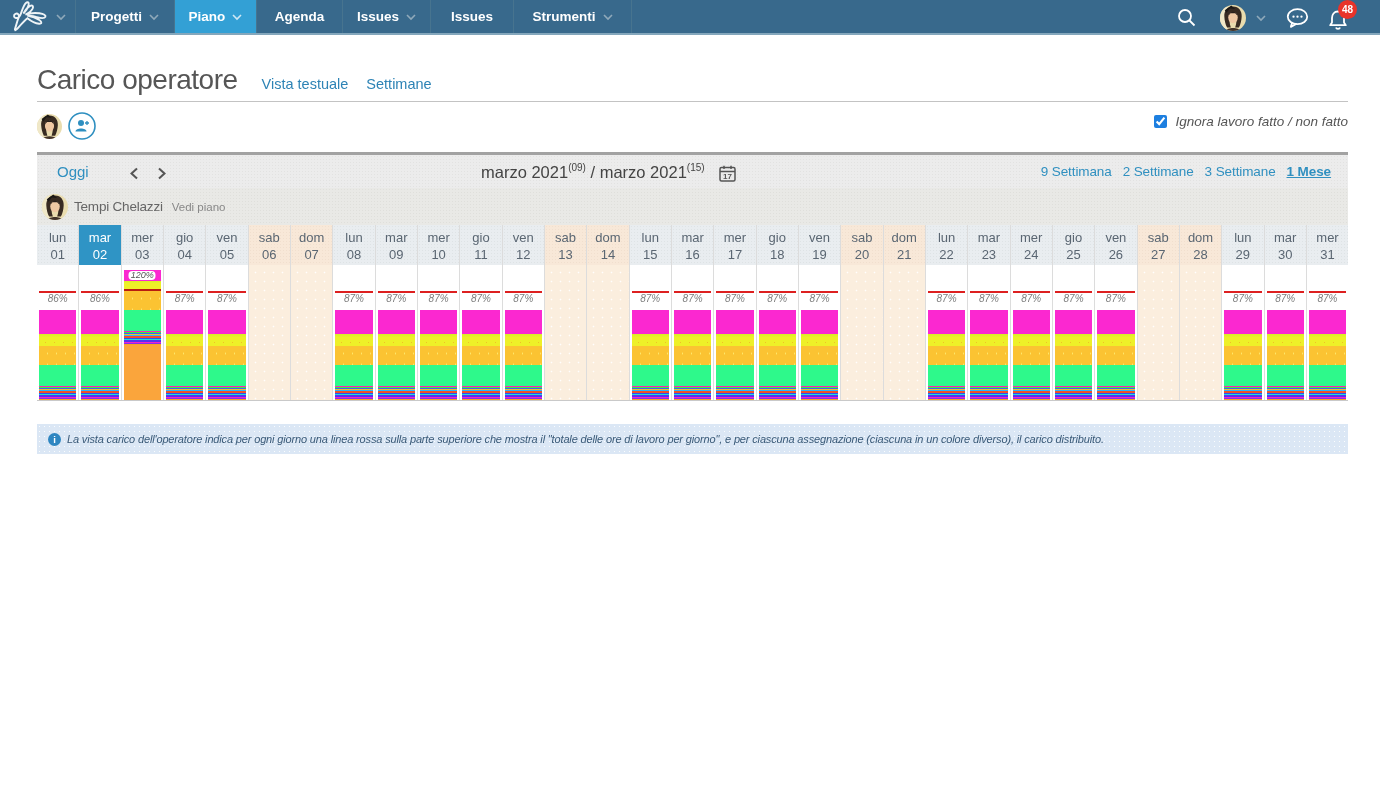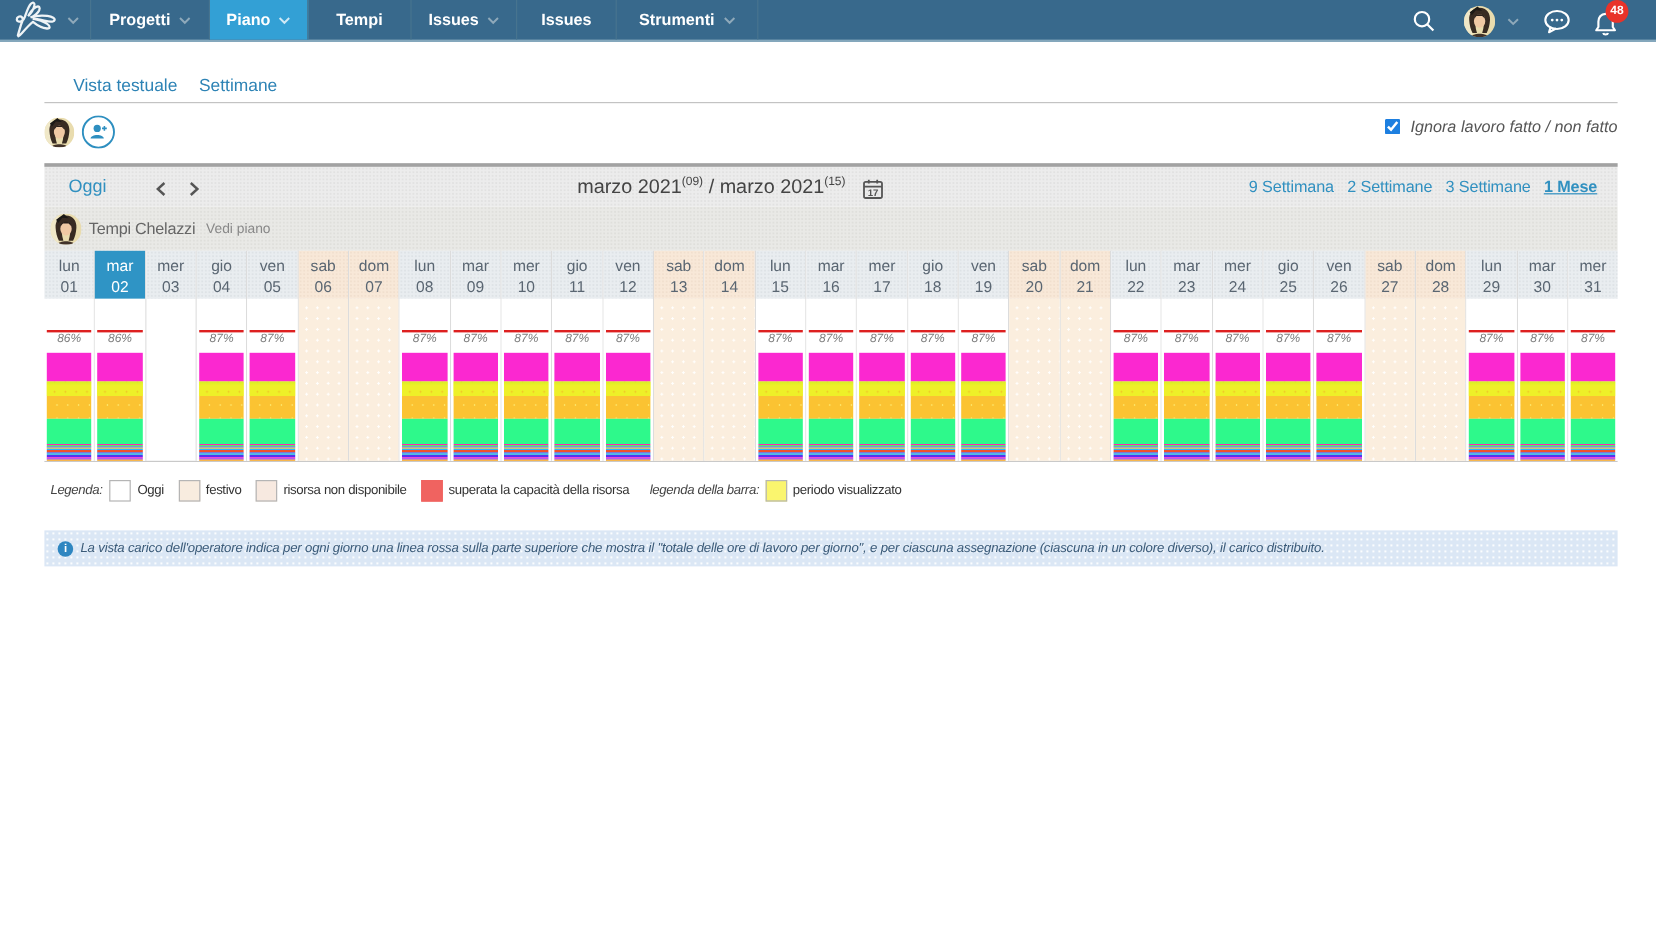--- a/index.html
+++ b/index.html
@@ -57,21 +57,21 @@
       <svg class="caret" style="margin-left:2px" viewBox="0 0 10 10">
         <path d="M1 3 L5 7 L9 3" stroke="#8fa9ba" stroke-width="1.6" fill="none"></path>
       </svg>
     </div>
   <div class="item" style="width:99px">Progetti<svg class="caret" viewBox="0 0 10 10">
         <path d="M1 3 L5 7 L9 3" stroke="#8fa9ba" stroke-width="1.6" fill="none"></path>
       </svg></div>
   <div class="item active" style="width:82px">Piano<svg class="caret" viewBox="0 0 10 10">
         <path d="M1 3 L5 7 L9 3" stroke="#cfe8f5" stroke-width="1.6" fill="none"></path>
       </svg></div>
-  <div class="item" style="width:86px">Tempi</div>
+  <div class="item" style="width:86px">Agenda</div>
   <div class="item" style="width:88px">Issues<svg class="caret" viewBox="0 0 10 10">
         <path d="M1 3 L5 7 L9 3" stroke="#8fa9ba" stroke-width="1.6" fill="none"></path>
       </svg></div>
   <div class="item" style="width:83px">Issues</div>
   <div class="item" style="width:118px">Strumenti<svg class="caret" viewBox="0 0 10 10">
         <path d="M1 3 L5 7 L9 3" stroke="#8fa9ba" stroke-width="1.6" fill="none"></path>
       </svg></div>
   <div class="npos" style="left:1177px">
       <svg width="19" height="19" viewBox="0 0 19 19">
         <circle cx="8" cy="8" r="6" stroke="#fff" stroke-width="1.8" fill="none"></circle>
@@ -112,20 +112,21 @@
     </div>
   <div class="npos" style="left:1328px">
       <span style="position:relative;display:inline-block;width:20px;height:24px;"><svg width="20" height="24" viewBox="0 0 20 24" style="margin-top:3px">
           <path d="M10 2.5 C6 2.5 4 5.8 4 9 L4 13.5 L2.2 16.2 L17.8 16.2 L16 13.5 L16 9 C16 5.8 14 2.5 10 2.5 Z" stroke="#fff" stroke-width="1.8" fill="none" stroke-linejoin="round"></path>
           <path d="M8 18.5 C8.4 20.2 11.6 20.2 12 18.5" stroke="#fff" stroke-width="1.8" fill="none"></path>
         </svg><span style="position:absolute;top:-6px;right:-9px;background:#e8332a;color:#fff;font-size:10px;font-weight:bold;border-radius:50%;width:19px;height:19px;line-height:19px;text-align:center;font-style:normal;">48</span></span>
     </div>
 </div>
 <div class="main">
   <div class="titlerow">
+      <span class="title">Carico operatore</span>
       <span class="tlink">Vista testuale</span>
       <span class="tlink" style="margin-left:18px">Settimane</span>
     </div>
   <hr class="sep">
   <div class="avrow">
     <svg width="25" height="25" viewBox="0 0 30 30">
         <defs>
           <clipPath id="ac2">
             <circle cx="15" cy="15" r="15"></circle>
           </clipPath>
@@ -237,20 +238,44 @@
             <div style="height:1.1px;background:#22ddd5"></div>
             <div style="height:1.4px;background:#5533f0"></div>
             <div style="height:1.1px;background:#f322cc"></div>
             <div style="height:1.2px;background:#8a2af0"></div>
             <div style="height:1.2px;background:#f5a623"></div>
           </div>
         </div>
       </div>
 <div class="col">
         <div class="hdr">mer<br>03</div>
+        <div class="cell">
+          <div class="bar">
+            <div style="height:11px;background:#fb28d0;position:relative">
+              <div class="olbl">120%</div>
+            </div>
+            <div class="ydot" style="height:8px"></div>
+            <div style="height:2px;background:#b81d10"></div>
+            <div class="adot" style="height:19.5px"></div>
+            <div style="height:20.5px;background:#2ef98b"></div>
+            <div style="height:1.2px;background:#ff22bb"></div>
+            <div style="height:1.1px;background:#44ee33"></div>
+            <div style="height:1.1px;background:#3366ff"></div>
+            <div style="height:1.1px;background:#f0c02b"></div>
+            <div style="height:1.4px;background:#28b4ff"></div>
+            <div style="height:1.1px;background:#f0502a"></div>
+            <div style="height:1.5px;background:#2b50f5"></div>
+            <div style="height:1.1px;background:#22ddd5"></div>
+            <div style="height:1.4px;background:#5533f0"></div>
+            <div style="height:1.1px;background:#f322cc"></div>
+            <div style="height:1.2px;background:#8a2af0"></div>
+            <div style="height:1.2px;background:#f5a623"></div>
+            <div style="height:55px;background:#faa53c"></div>
+          </div>
+        </div>
       </div>
 <div class="col">
         <div class="hdr">gio<br>04</div>
         <div class="cell">
           <div class="rline"></div>
           <div class="pct">87%</div>
           <div class="bar">
             <div style="height:24px;background:#fb28d0"></div>
             <div class="ydot" style="height:12px"></div>
             <div class="adot" style="height:19.5px"></div>
@@ -770,24 +795,15 @@
             <div style="height:1.1px;background:#f0502a"></div>
             <div style="height:1.5px;background:#2b50f5"></div>
             <div style="height:1.1px;background:#22ddd5"></div>
             <div style="height:1.4px;background:#5533f0"></div>
             <div style="height:1.1px;background:#f322cc"></div>
             <div style="height:1.2px;background:#8a2af0"></div>
             <div style="height:1.2px;background:#f5a623"></div>
           </div>
         </div>
       </div>
-  </div>
-  <div class="legend">
-    <span class="it">Legenda:</span>
-    <span class="lbox" style="background:#fff;margin-left:6px"></span>Oggi
-    <span class="lbox" style="background:#f8ecdf;margin-left:12px"></span>festivo
-    <span class="lbox" style="background:#f7e9e0;margin-left:12px"></span>risorsa non disponibile
-    <span class="lbox" style="background:#f06360;margin-left:12px;border-color:#f06360"></span>superata la capacità della risorsa
-    <span class="it" style="margin-left:17px">legenda della barra:</span>
-    <span class="lbox" style="background:#faf56e;margin-left:5px"></span>periodo visualizzato
   </div>
   <div class="info"><span class="iico">i</span>La vista carico dell'operatore indica per ogni giorno una linea rossa sulla parte superiore che mostra il "totale delle ore di lavoro per giorno", e per ciascuna assegnazione (ciascuna in un colore diverso), il carico distribuito.</div>
 </div>
 
 </body></html>

